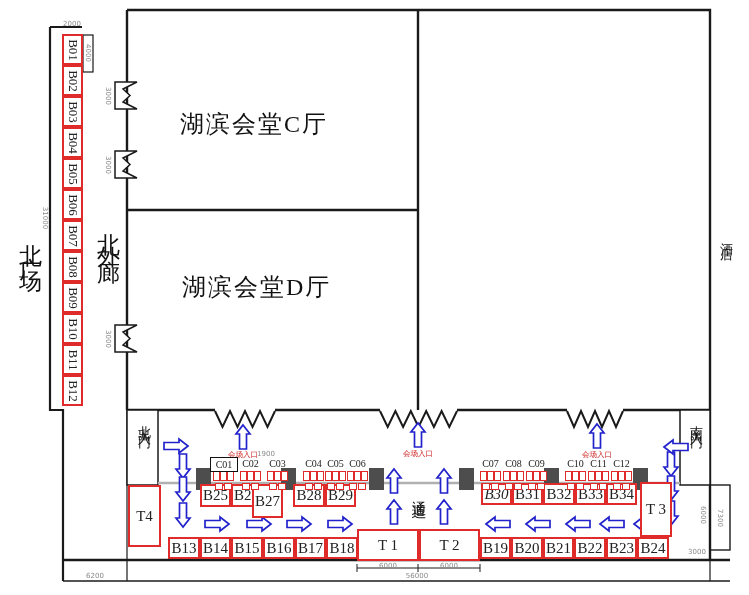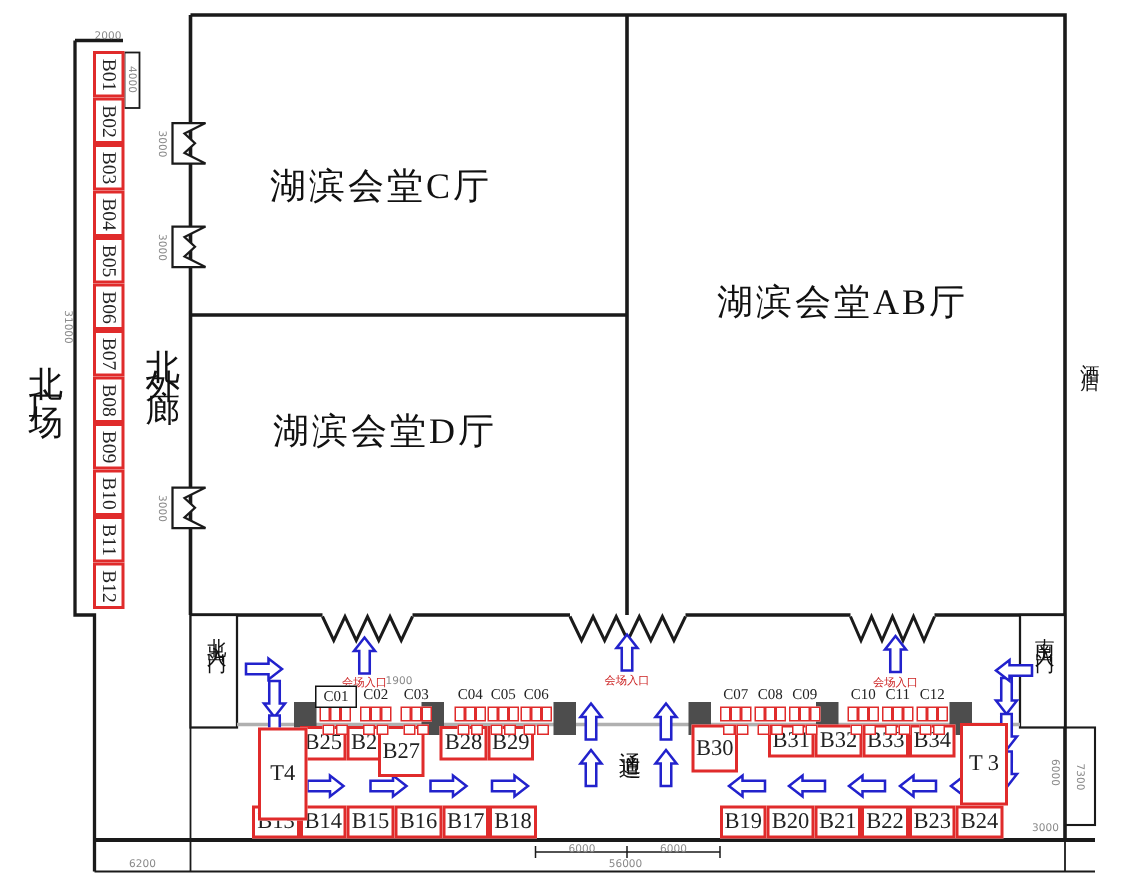--- a/index.html
+++ b/index.html
@@ -101,21 +101,20 @@
       <use href="#arr" transform="translate(578,524) rotate(270)"></use>
       <use href="#arr" transform="translate(612,524) rotate(270)"></use>
       <use href="#arr" transform="translate(646,524) rotate(270)"></use>
     </g>
   </svg>
 
   <div class="txt vert big" style="left:15px;top:226px;">北广场</div>
   <div class="txt vert big" style="left:93px;top:215px;">北外廊</div>
   <div class="txt hall" style="left:180px;top:108px;">湖滨会堂C厅</div>
   <div class="txt hall" style="left:182px;top:271px;">湖滨会堂D厅</div>
-  <div class="txt hall" style="left:478px;top:185px;">湖滨会堂AB厅</div>
   <div class="txt vert" style="left:717px;top:232px;font-size:13px;letter-spacing:4px;">酒店</div>
   <div class="gate vert" style="left:135px;top:415px;">北出入门</div>
   <div class="gate vert" style="left:687px;top:415px;">南出入门</div>
   <div class="txt vert" style="left:409px;top:489px;font-size:15px;letter-spacing:3px;">通道</div>
 
   <div class="entr" style="left:221px;top:450px;">会场入口</div>
   <div class="entr" style="left:396px;top:449px;">会场入口</div>
   <div class="entr" style="left:575px;top:450px;">会场入口</div>
 
   <div class="cell cellv" style="left:62px;top:34px;width:21px;height:31px;">
@@ -154,42 +153,44 @@
   <div class="cell cellv" style="left:62px;top:375px;width:21px;height:31px;">
       <span>B12</span>
     </div>
 
   <div class="cell" style="left:200px;top:484px;width:31px;height:23px;text-align:right;">B25</div>
   <div class="cell" style="left:231px;top:484px;width:31px;height:23px;">B26</div>
   <div class="cell" style="left:252px;top:484px;width:31px;height:34px;">B27</div>
   <div class="cell" style="left:293px;top:484px;width:32px;height:23px;">B28</div>
   <div class="cell" style="left:325px;top:484px;width:31px;height:23px;">B29</div>
 
-  <div class="cell" style="left:461px;top:483px;width:31px;height:32px;">B30</div>
+  <div class="cell" style="left:481px;top:483px;width:31px;height:22px;font-style:italic;">B30</div>
   <div class="cell" style="left:512px;top:483px;width:31px;height:22px;">B31</div>
   <div class="cell" style="left:543px;top:483px;width:32px;height:22px;text-align:center;">B32</div>
   <div class="cell" style="left:575px;top:483px;width:31px;height:22px;">B33</div>
   <div class="cell" style="left:606px;top:483px;width:31px;height:22px;">B34</div>
 
   <div class="cell" style="left:168px;top:537px;width:32px;height:22px;">B13</div>
   <div class="cell" style="left:200px;top:537px;width:31px;height:22px;">B14</div>
   <div class="cell" style="left:231px;top:537px;width:32px;height:22px;">B15</div>
   <div class="cell" style="left:263px;top:537px;width:32px;height:22px;">B16</div>
   <div class="cell" style="left:295px;top:537px;width:31px;height:22px;">B17</div>
   <div class="cell" style="left:326px;top:537px;width:32px;height:22px;">B18</div>
 
   <div class="cell" style="left:480px;top:537px;width:31px;height:22px;">B19</div>
   <div class="cell" style="left:511px;top:537px;width:32px;height:22px;">B20</div>
   <div class="cell" style="left:543px;top:537px;width:31px;height:22px;">B21</div>
   <div class="cell" style="left:574px;top:537px;width:32px;height:22px;">B22</div>
   <div class="cell" style="left:606px;top:537px;width:31px;height:22px;">B23</div>
   <div class="cell" style="left:637px;top:537px;width:32px;height:22px;text-align:center;">B24</div>
 
+  <div class="cell tcell" style="left:357px;top:529px;width:62px;height:32px;">T 1</div>
+  <div class="cell tcell" style="left:419px;top:529px;width:61px;height:32px;">T 2</div>
   <div class="cell tcell" style="left:640px;top:482px;width:32px;height:55px;">T 3</div>
-  <div class="cell tcell" style="left:128px;top:485px;width:33px;height:62px;margin-left:44px;">T4</div>
+  <div class="cell tcell" style="left:128px;top:485px;width:33px;height:62px;">T4</div>
 
   <div class="c01box" style="left:210px;top:457px;">C01</div>
   <div class="clabel" style="left:238px;top:458px;">C02</div>
   <div class="clabel" style="left:265px;top:458px;">C03</div>
   <div class="clabel" style="left:301px;top:458px;">C04</div>
   <div class="clabel" style="left:323px;top:458px;">C05</div>
   <div class="clabel" style="left:345px;top:458px;">C06</div>
   <div class="clabel" style="left:478px;top:458px;">C07</div>
   <div class="clabel" style="left:501px;top:458px;">C08</div>
   <div class="clabel" style="left:524px;top:458px;">C09</div>

